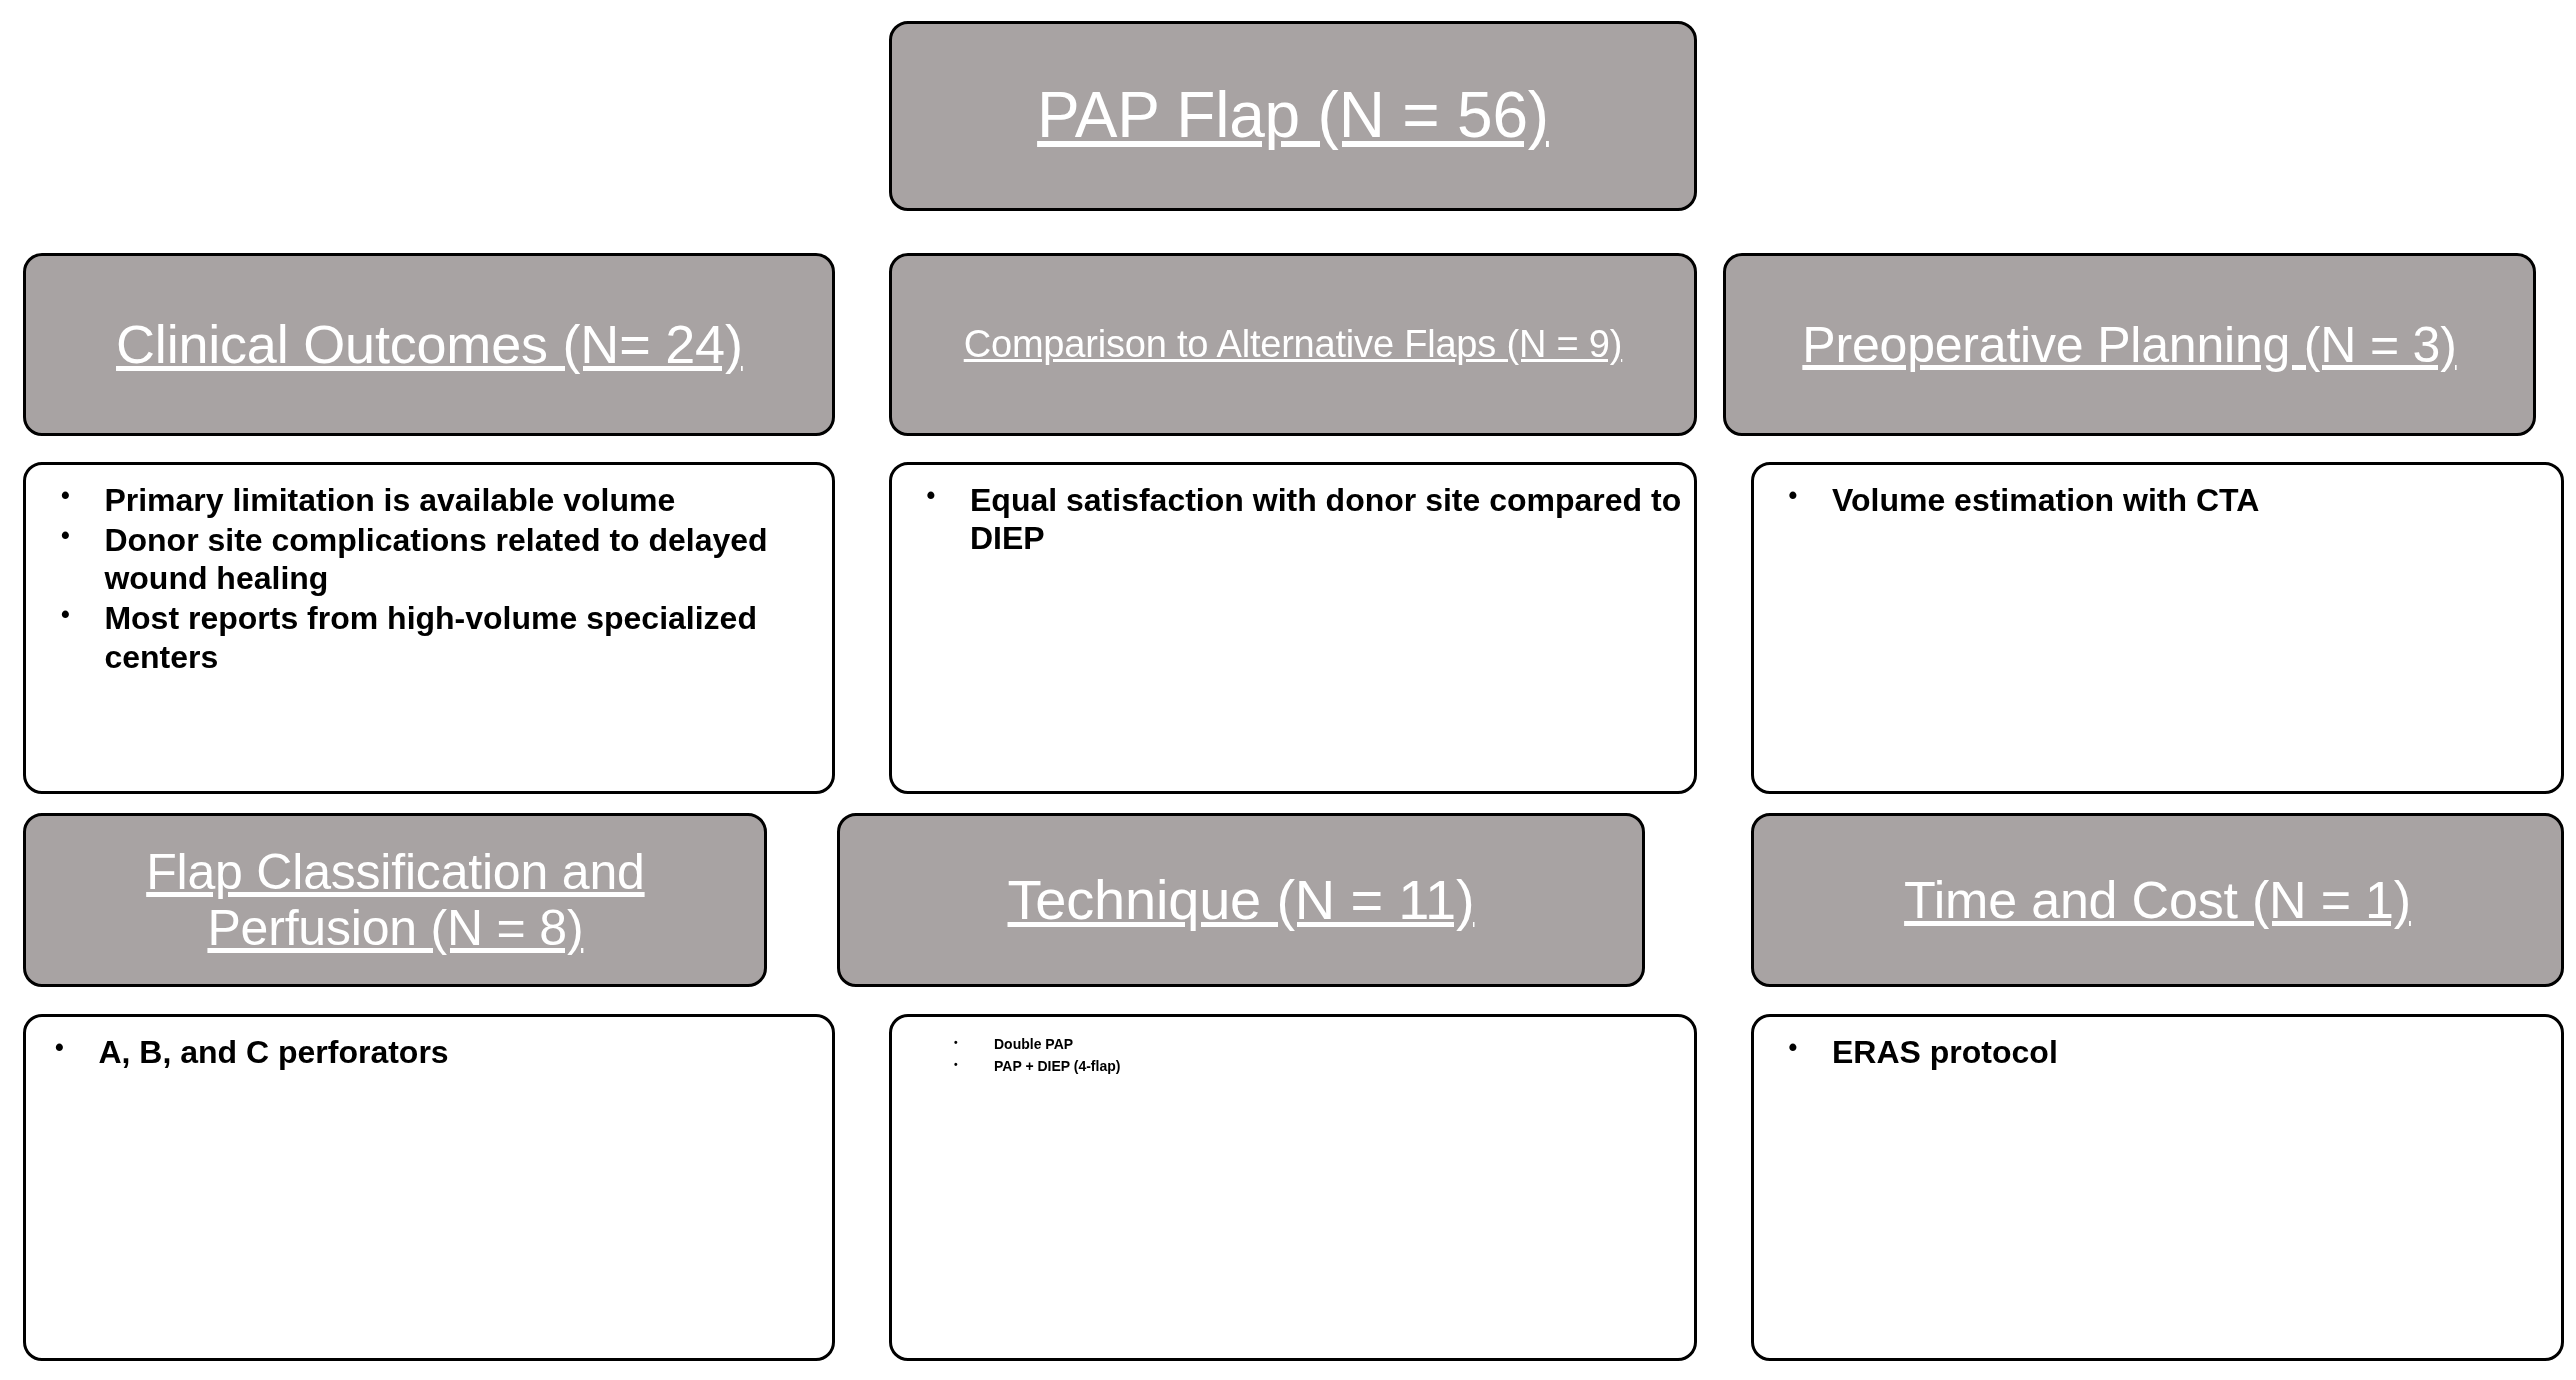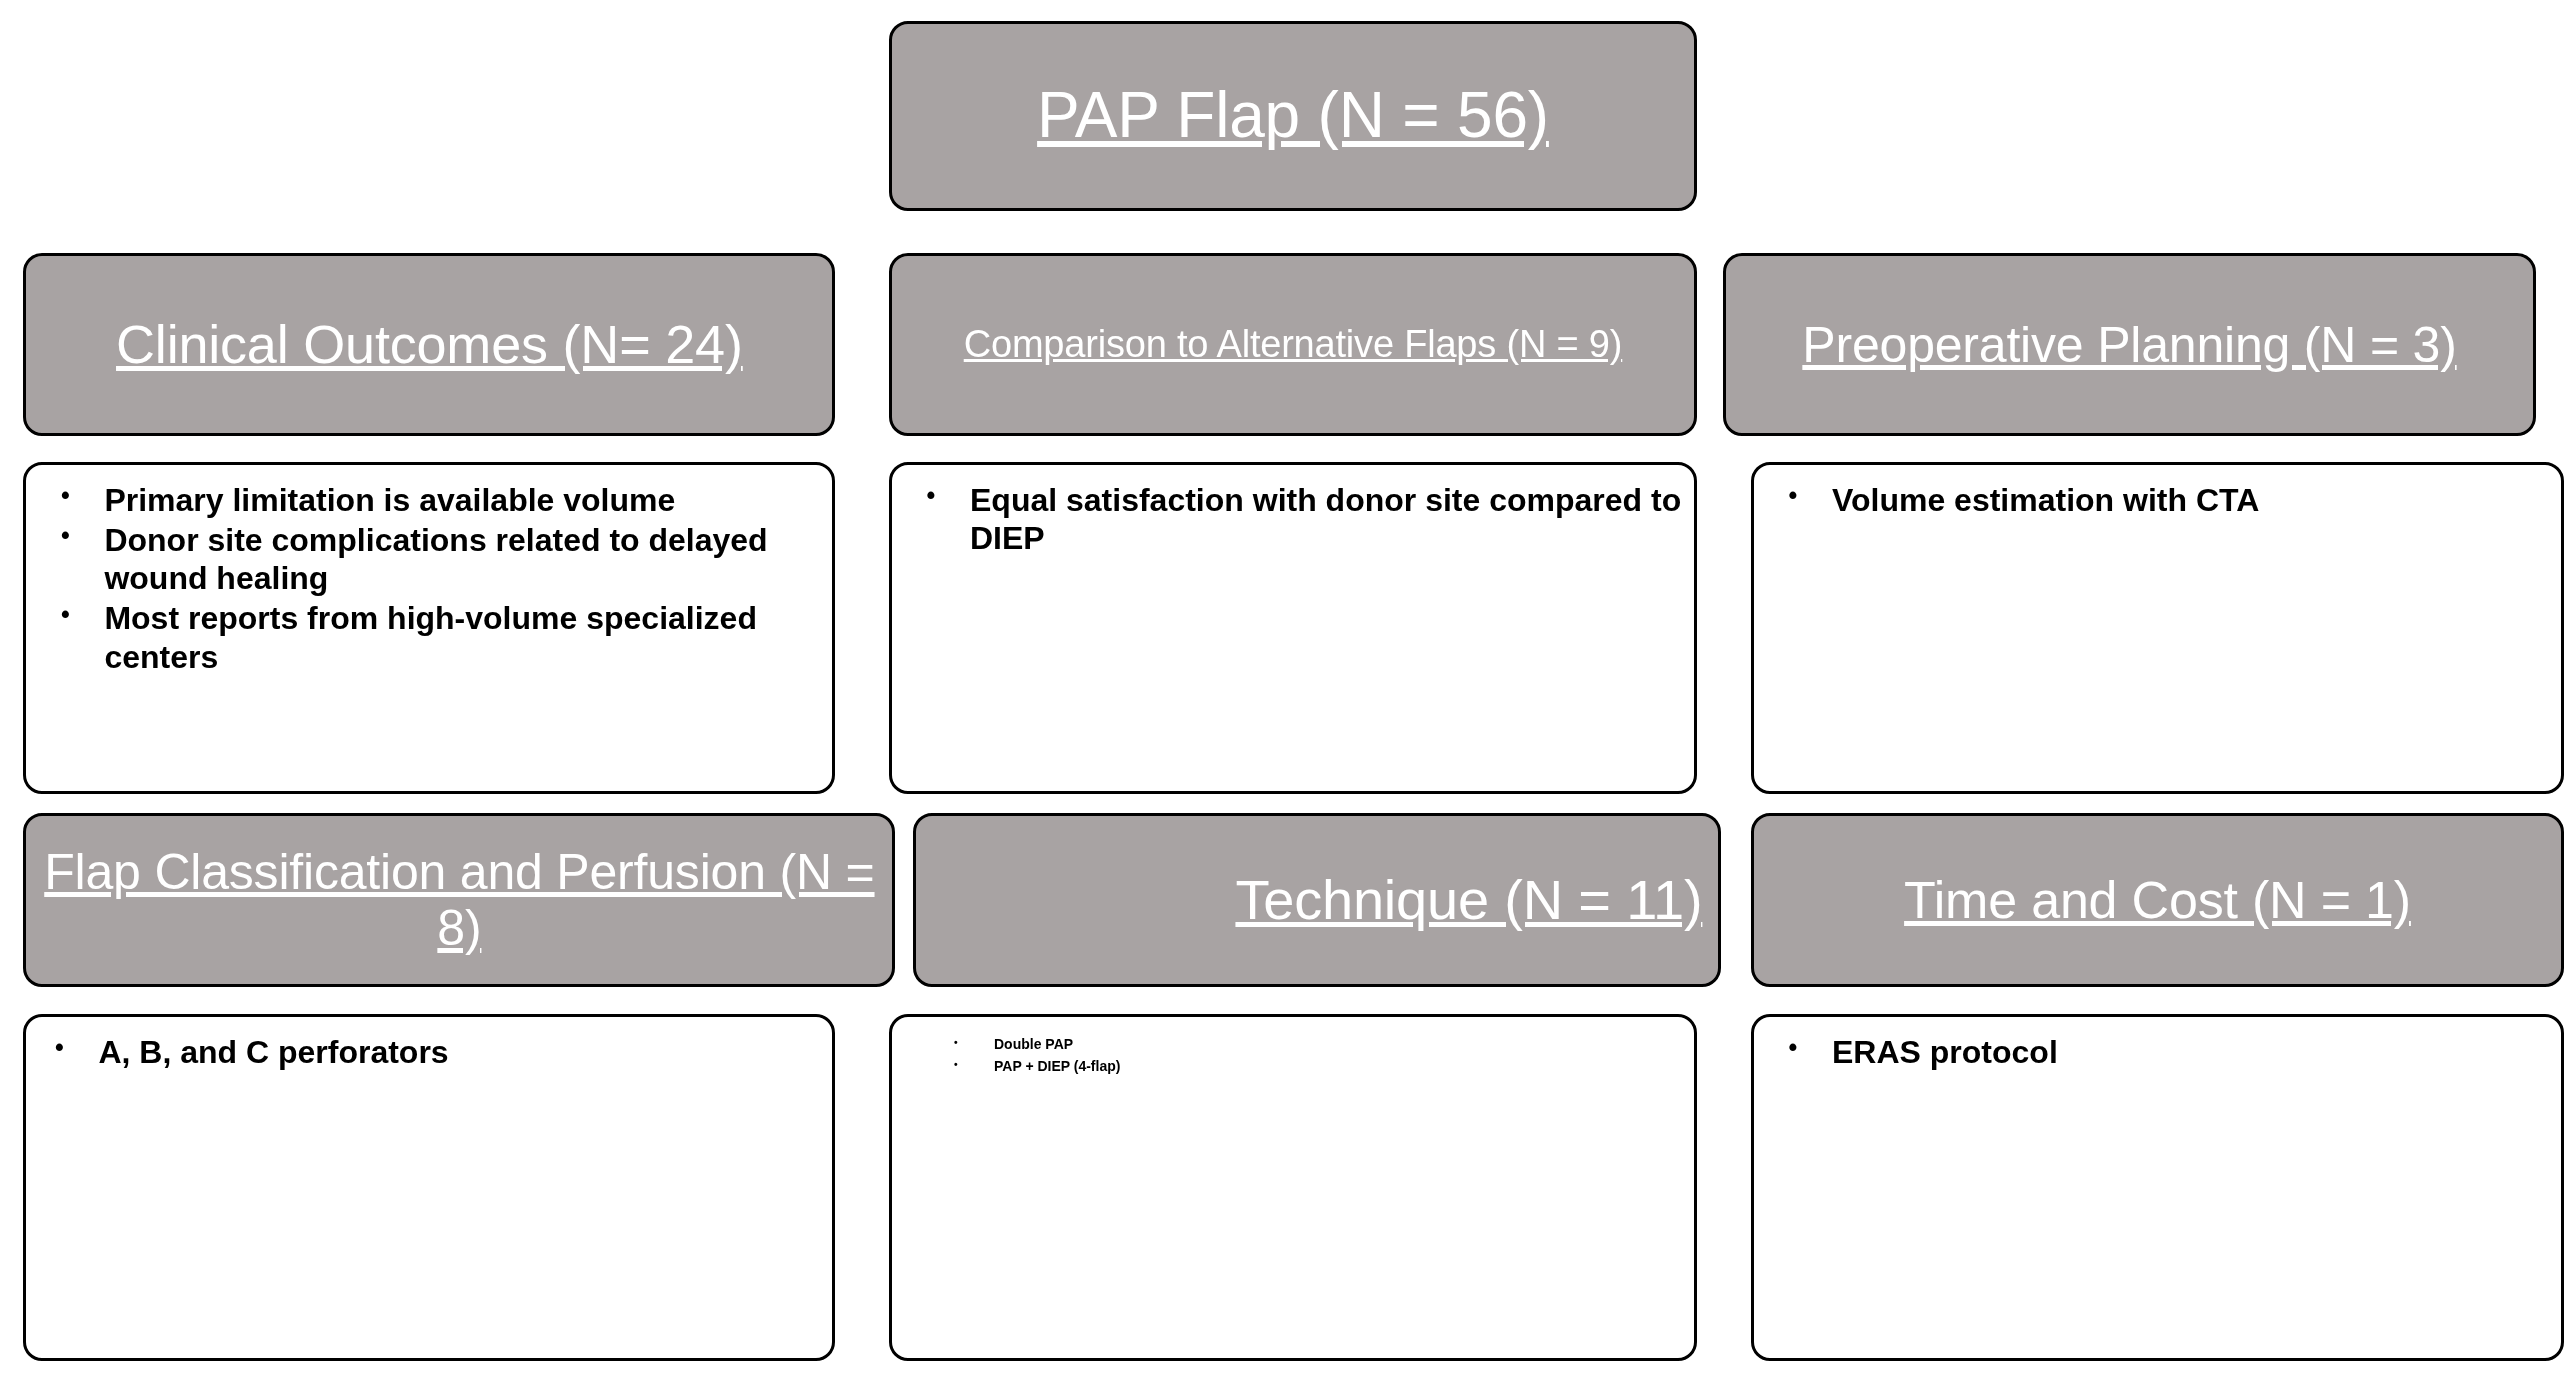--- a/index.html
+++ b/index.html
@@ -136,27 +136,27 @@
     left: 1751px; top: 462px;
     width: 813px; height: 332px;
   }
   #body-clinical  .bullets { font-size: 32px; }
   #body-comparison .bullets { font-size: 32px; }
   #body-preop     .bullets { font-size: 32px; }
 
   
   #hdr-flapclass {
     left: 23.4px;  top: 813px;
-    width: 872px; height: 174px; align-items: center;
+    width: 744px; height: 174px; align-items: center;
   }
   #hdr-flapclass .header-text { font-size: 50px; }
 
   #hdr-technique {
-    left: 913px; top: 813px;
-    width: 808px; height: 174px; text-align: right;
+    left: 837px; top: 813px;
+    width: 808px; height: 174px;
   }
   #hdr-technique .header-text { font-size: 56px; }
 
   #hdr-timecost {
     left: 1751px; top: 813px;
     width: 813px; height: 174px;
   }
   #hdr-timecost .header-text { font-size: 52px; }
 
   

